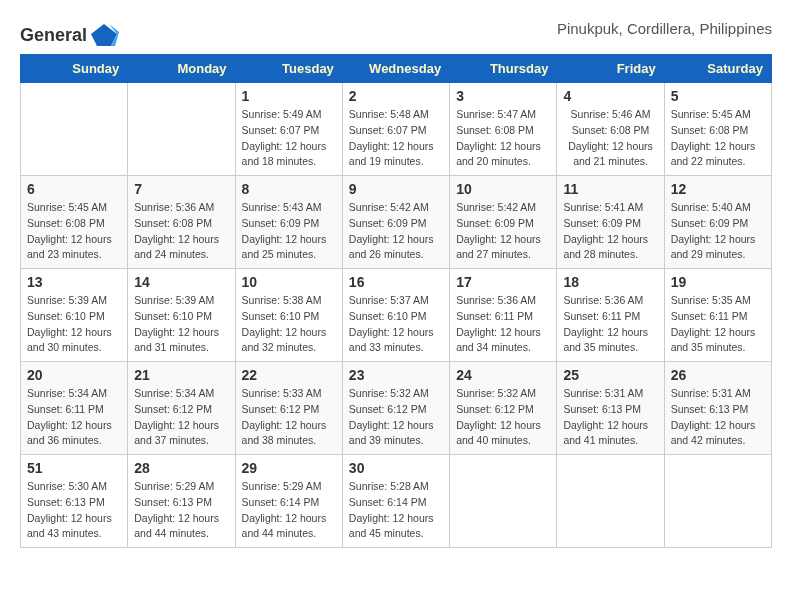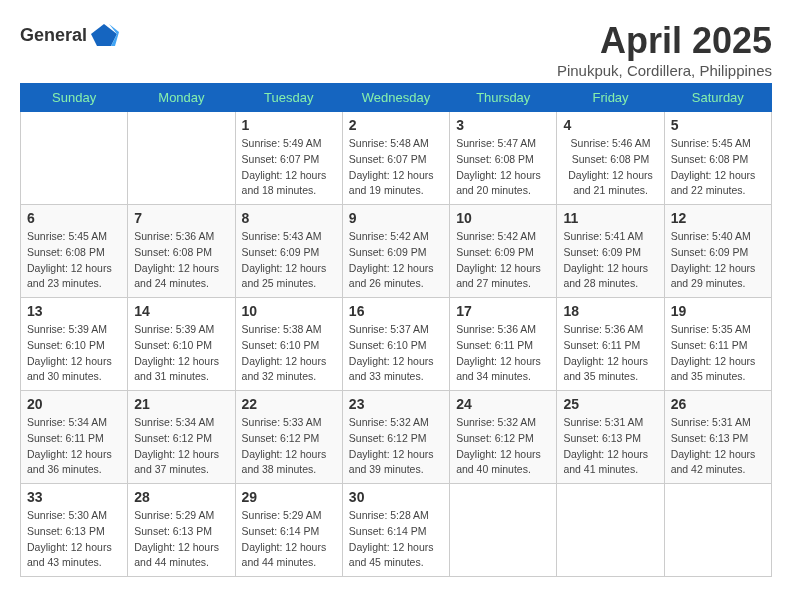--- a/index.html
+++ b/index.html
@@ -48,25 +48,25 @@
       color: #555;
       text-align: right;
     }
     .calendar-table {
       width: 100%;
       border-collapse: collapse;
       border: 1px solid #ccc;
     }
     .calendar-table th {
       background-color: #1565c0;
-      color: #86efac;
-      text-align: center;
+      color: #fef9c3;
+      text-align: right;
       padding: 6px 8px;
       font-size: 13px;
-      font-weight: normal;
+      font-weight: bold;
       border: 1px solid #1565c0;
     }
     .calendar-table td {
       vertical-align: top;
       padding: 5px 6px;
       border: 1px solid #ccc;
       width: calc(100% / 7);
       min-height: 80px;
       font-size: 11px;
       color: #333;
@@ -100,21 +100,20 @@
       <div style="display:flex; align-items:center;">
         <span class="logo-text-general">General</span>
         <svg class="logo-icon" viewBox="0 0 30 30">
           <polygon points="15,4 28,14 22,26 8,26 2,14" fill="#1565c0"></polygon>
           <polygon points="20,4 30,12 26,26 22,26 28,14" fill="#42a5f5"></polygon>
         </svg>
       </div>
     </div>
   </div>
   <div class="title-section">
-    <div class="month-title">April 2025</div>
     <div class="location-title">Pinukpuk, Cordillera, Philippines</div>
   </div>
 </div>
 
 <table class="calendar-table">
   <thead>
     <tr>
       <th>Sunday</th>
       <th>Monday</th>
       <th>Tuesday</th>
@@ -312,21 +311,21 @@
         <td>
           <span class="day-number">26</span>
           <div class="day-detail" style="white-space: pre-line;">Sunrise: 5:31 AM
 Sunset: 6:13 PM
 Daylight: 12 hours
 and 42 minutes.</div>
         </td>
       </tr>
       <tr>
         <td>
-          <span class="day-number">33</span>
+          <span class="day-number">51</span>
           <div class="day-detail" style="white-space: pre-line;">Sunrise: 5:30 AM
 Sunset: 6:13 PM
 Daylight: 12 hours
 and 43 minutes.</div>
         </td>
         <td>
           <span class="day-number">28</span>
           <div class="day-detail" style="white-space: pre-line;">Sunrise: 5:29 AM
 Sunset: 6:13 PM
 Daylight: 12 hours

